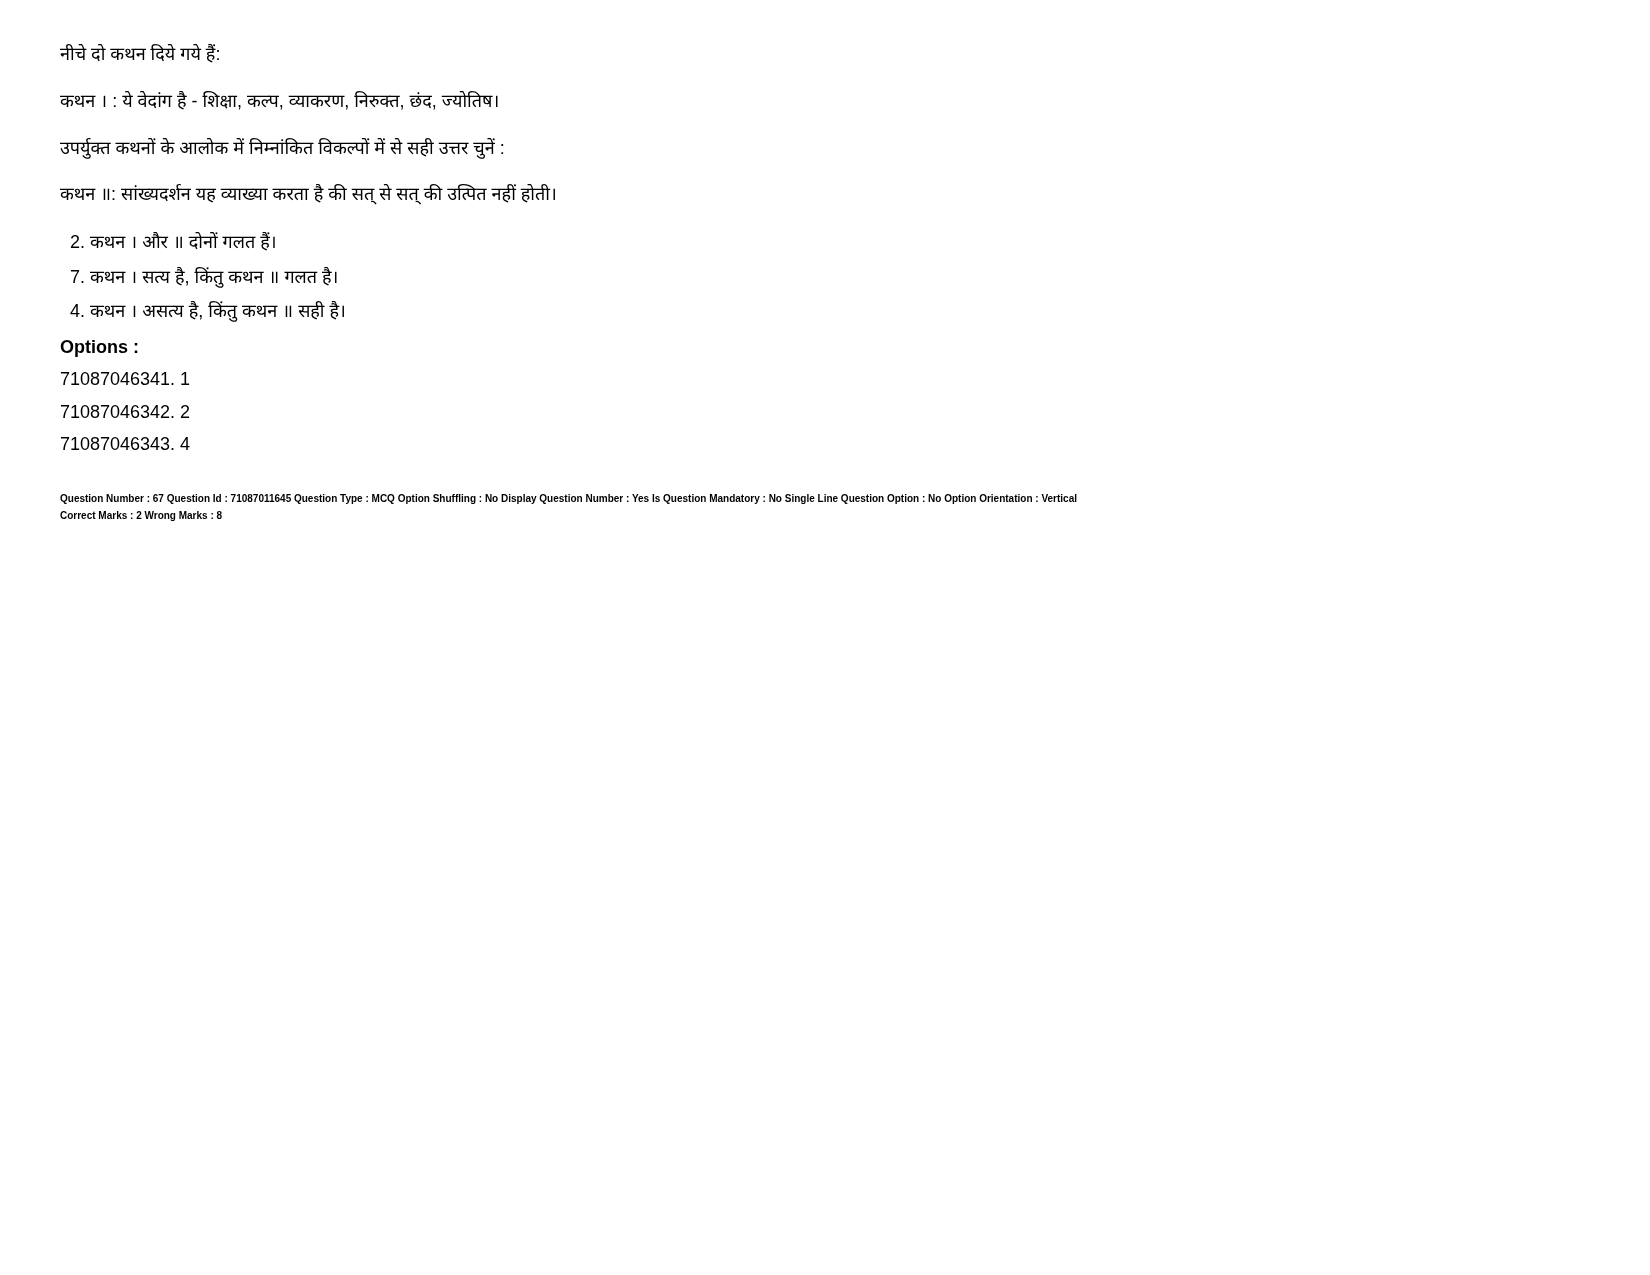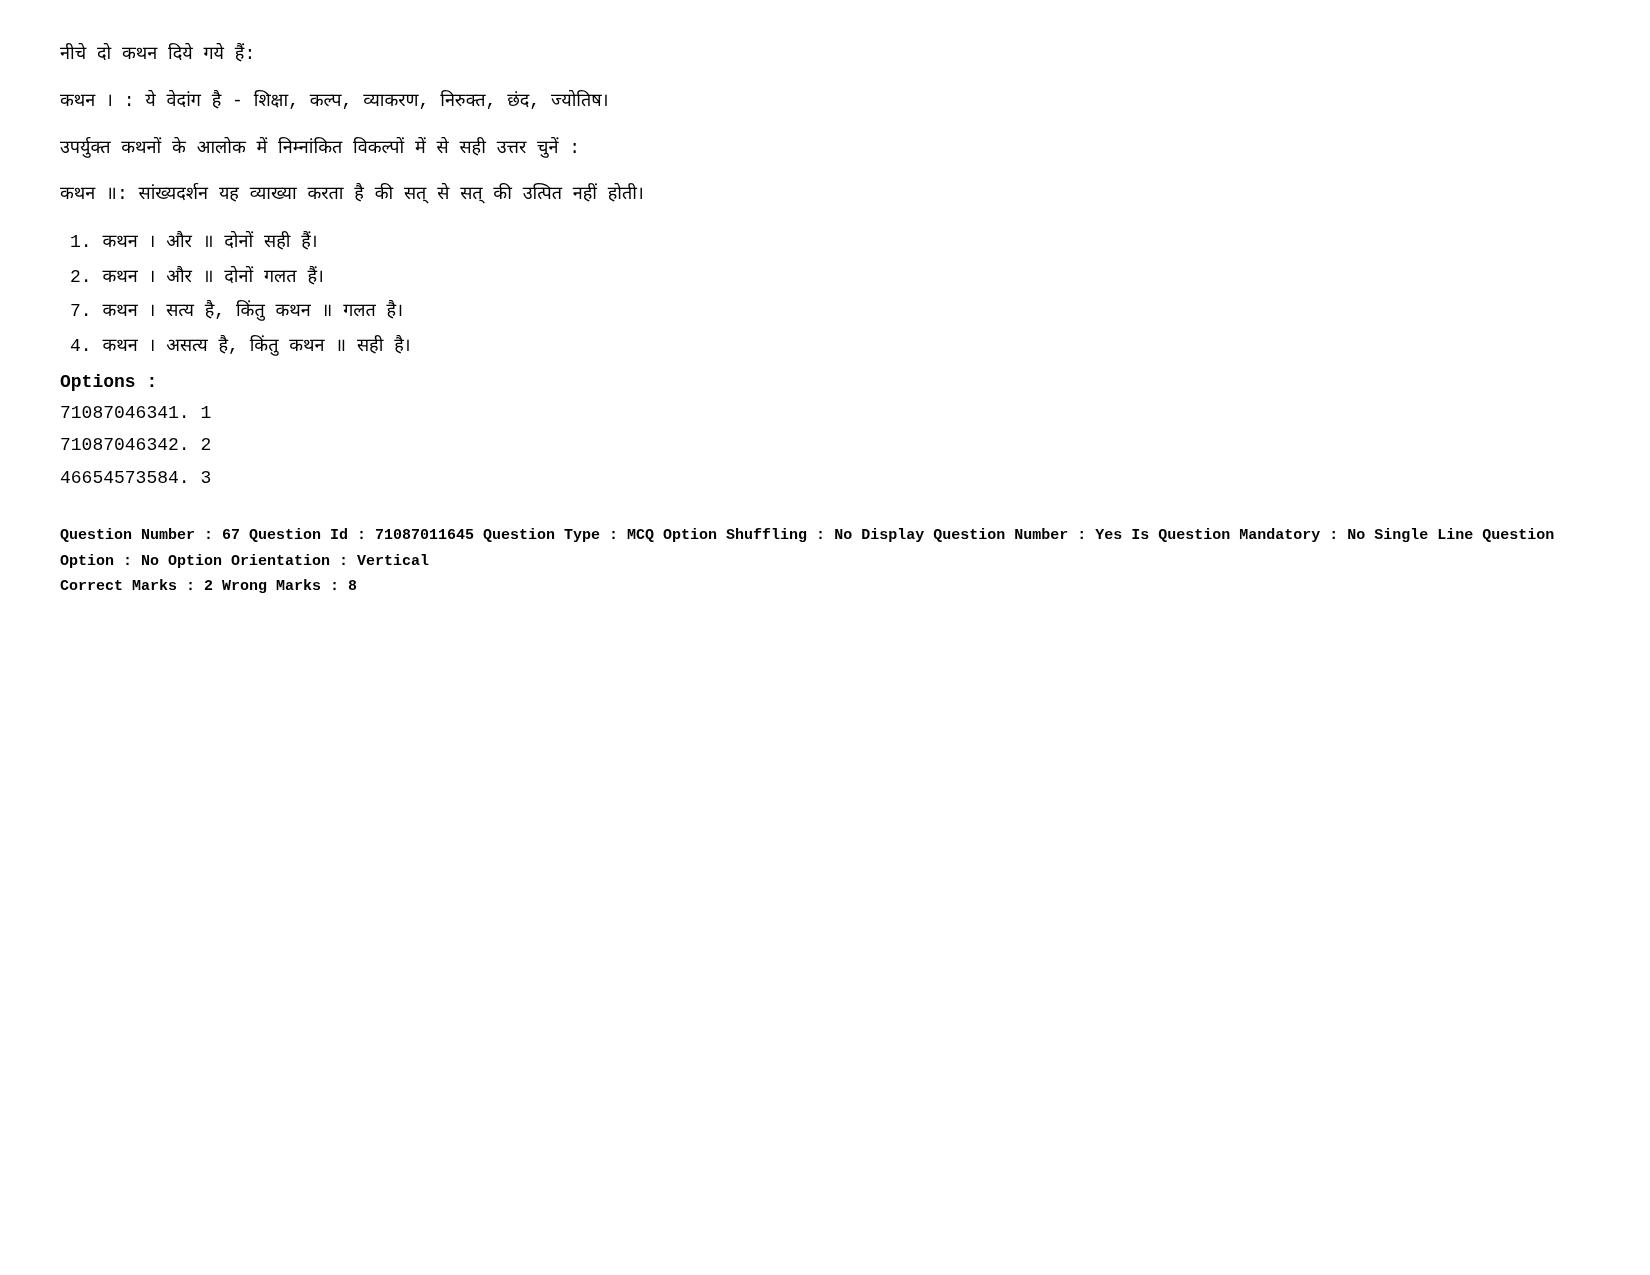--- a/index.html
+++ b/index.html
@@ -11,21 +11,20 @@
       background: #ffffff;
       font-family: Arial, sans-serif;
       font-size: 18px;
       color: #000000;
       width: 1650px;
       min-height: 1275px;
       padding: 40px 60px;
     }
     .question-body {
       max-width: 1550px;
-      font-family: Liberation Mono, monospace;
     }
     .paragraph {
       margin-bottom: 18px;
       line-height: 1.6;
     }
     .options-list {
       list-style: none;
       margin: 0 0 10px 10px;
     }
     .options-list li {
@@ -35,21 +34,21 @@
     .options-header {
       font-weight: bold;
       margin-bottom: 6px;
     }
     .option-item {
       margin-bottom: 2px;
       line-height: 1.7;
     }
     .meta-block {
       margin-top: 30px;
-      font-size: 15px;
+      font-size: 10px;
       font-weight: bold;
       line-height: 1.7;
     }
   </style>
 </head>
 <body>
 
 <div class="question-body">
 
   <div class="paragraph">
@@ -63,23 +62,20 @@
   <div class="paragraph">
     <span>उपर्युक्त कथनों के आलोक में निम्नांकित विकल्पों में से  सही उत्तर चुनें :</span>
   </div>
 
   <div class="paragraph">
     <span>कथन ॥: सांख्यदर्शन यह व्याख्या करता है की सत् से सत् की उत्पित नहीं होती।</span>
   </div>
 
   <ul class="options-list">
     <li class="option-item">
-      <span>1. कथन । और ॥ दोनों सही हैं।</span>
-    </li>
-    <li class="option-item">
       <span>2. कथन । और ॥ दोनों गलत  हैं।</span>
     </li>
     <li class="option-item">
       <span>7. कथन । सत्य है, किंतु कथन ॥ गलत  है।</span>
     </li>
     <li class="option-item">
       <span>4. कथन । असत्य है, किंतु कथन ॥ सही  है।</span>
     </li>
   </ul>
 
@@ -87,21 +83,21 @@
     <span>Options :</span>
   </div>
 
   <div class="option-item">
     <span>71087046341. 1</span>
   </div>
   <div class="option-item">
     <span>71087046342. 2</span>
   </div>
   <div class="option-item">
-    <span>46654573584. 3</span>
+    <span>71087046343. 4</span>
   </div>
 
   <div class="meta-block">
     <div>
       <span>Question Number : 67 Question Id : 71087011645 Question Type : MCQ Option Shuffling : No Display Question Number : Yes Is Question Mandatory : No Single Line Question Option : No Option Orientation : Vertical</span>
     </div>
     <div>
       <span>Correct Marks : 2 Wrong Marks : 8</span>
     </div>
   </div>

